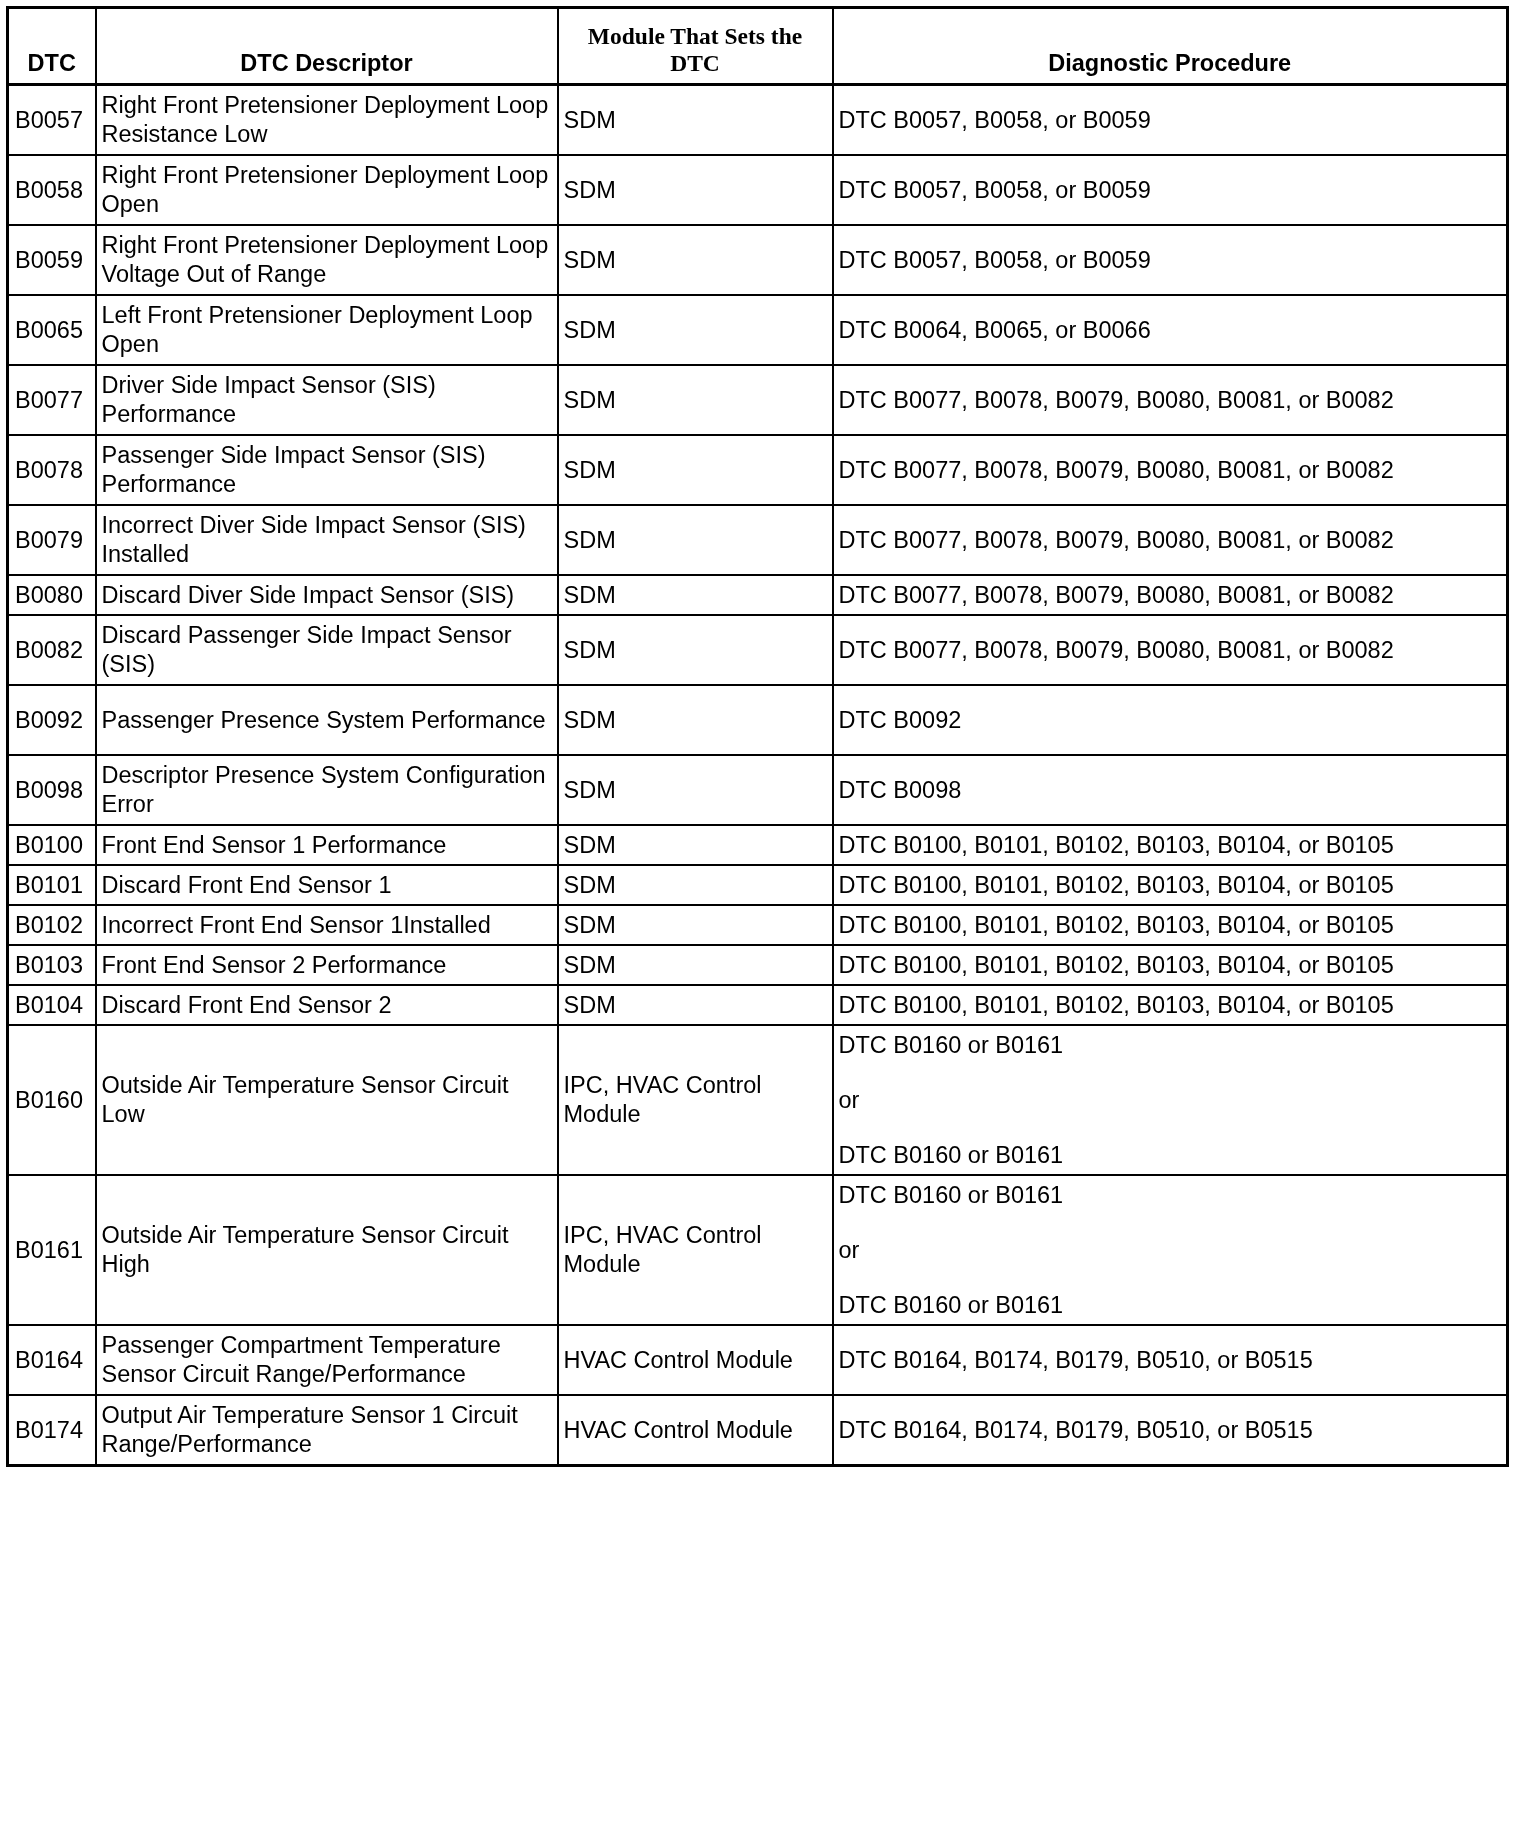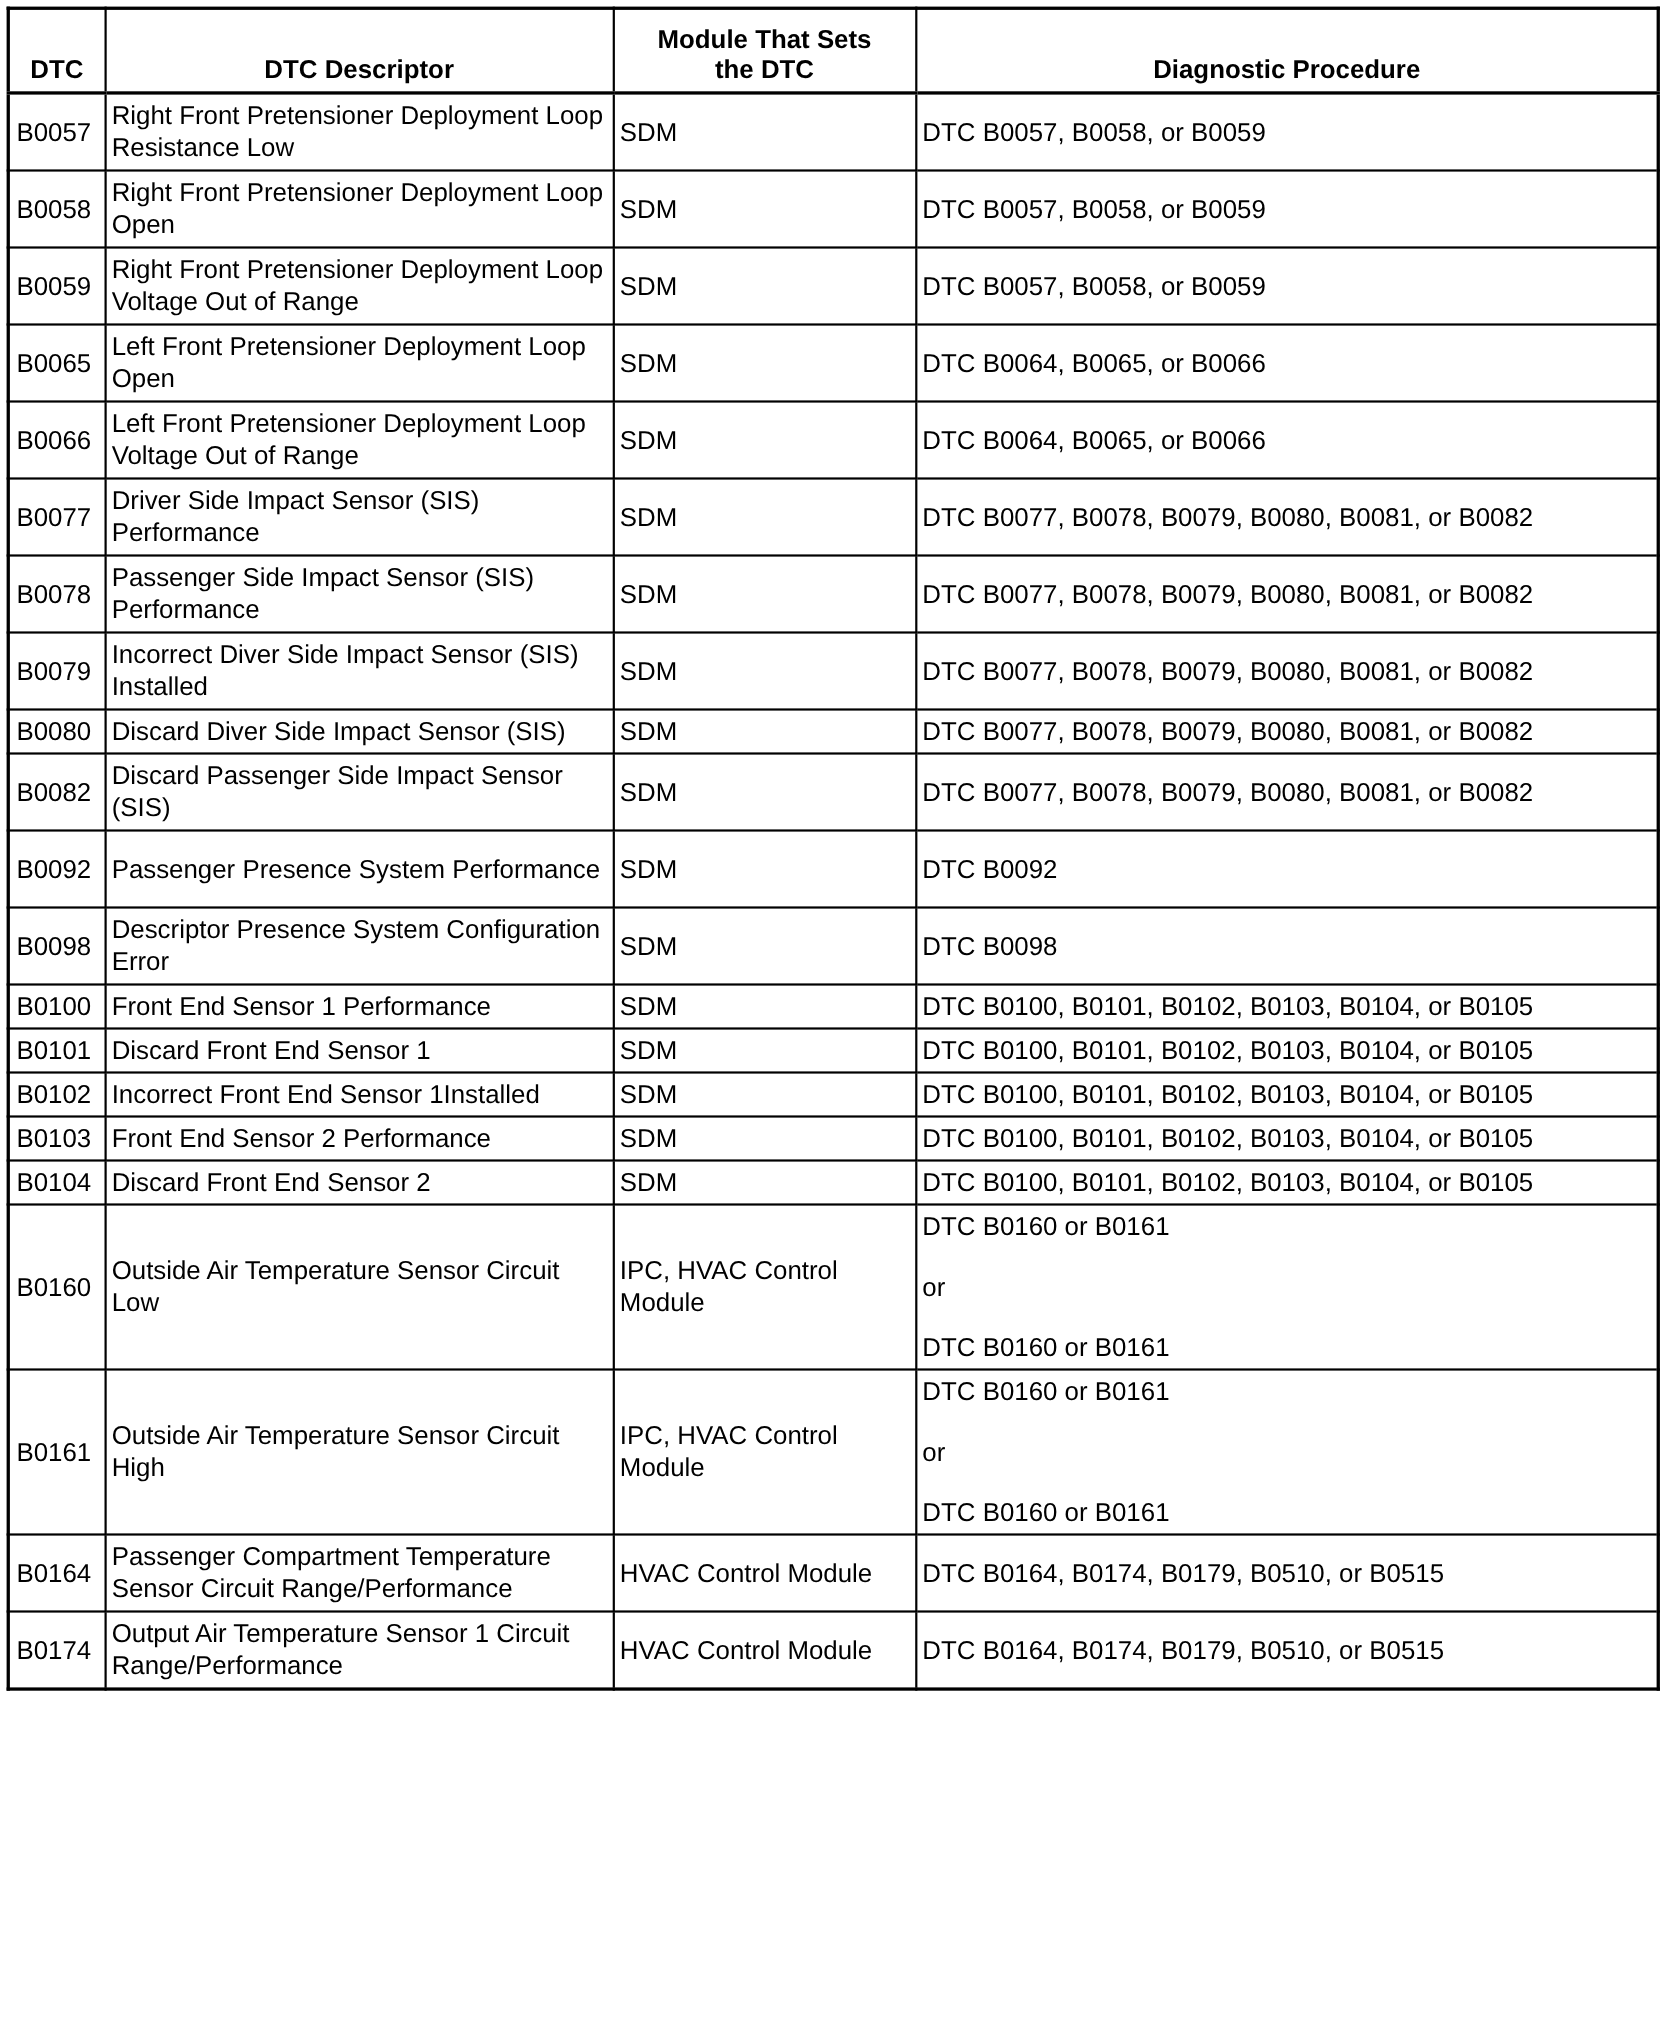--- a/index.html
+++ b/index.html
@@ -41,21 +41,21 @@
   <colgroup>
     <col class="c1">
       <col class="c2">
       <col class="c3">
       <col class="c4">
   </colgroup>
   <thead>
     <tr>
       <th>DTC</th>
       <th>DTC Descriptor</th>
-      <th style="padding-left:28px;padding-right:28px;">Module That Sets the DTC</th>
+      <th style="padding-left:28px;padding-right:28px;font-family:Liberation Serif, serif;">Module That Sets the DTC</th>
       <th>Diagnostic Procedure</th>
     </tr>
   </thead>
   <tbody id="dtc-body">
       <tr class="double">
         <td class="dtc-code">B0057</td>
         <td>Right Front Pretensioner Deployment Loop Resistance Low</td>
         <td>SDM</td>
         <td>
           <span class="proc-line">DTC B0057, B0058, or B0059</span>
@@ -79,28 +79,20 @@
       </tr>
       <tr class="double">
         <td class="dtc-code">B0065</td>
         <td>Left Front Pretensioner Deployment Loop Open</td>
         <td>SDM</td>
         <td>
           <span class="proc-line">DTC B0064, B0065, or B0066</span>
         </td>
       </tr>
       <tr class="double">
-        <td class="dtc-code">B0066</td>
-        <td>Left Front Pretensioner Deployment Loop Voltage Out of Range</td>
-        <td>SDM</td>
-        <td>
-          <span class="proc-line">DTC B0064, B0065, or B0066</span>
-        </td>
-      </tr>
-      <tr class="double">
         <td class="dtc-code">B0077</td>
         <td>Driver Side Impact Sensor (SIS) Performance</td>
         <td>SDM</td>
         <td>
           <span class="proc-line">DTC B0077, B0078, B0079, B0080, B0081, or B0082</span>
         </td>
       </tr>
       <tr class="double">
         <td class="dtc-code">B0078</td>
         <td>Passenger Side Impact Sensor (SIS) Performance</td>

